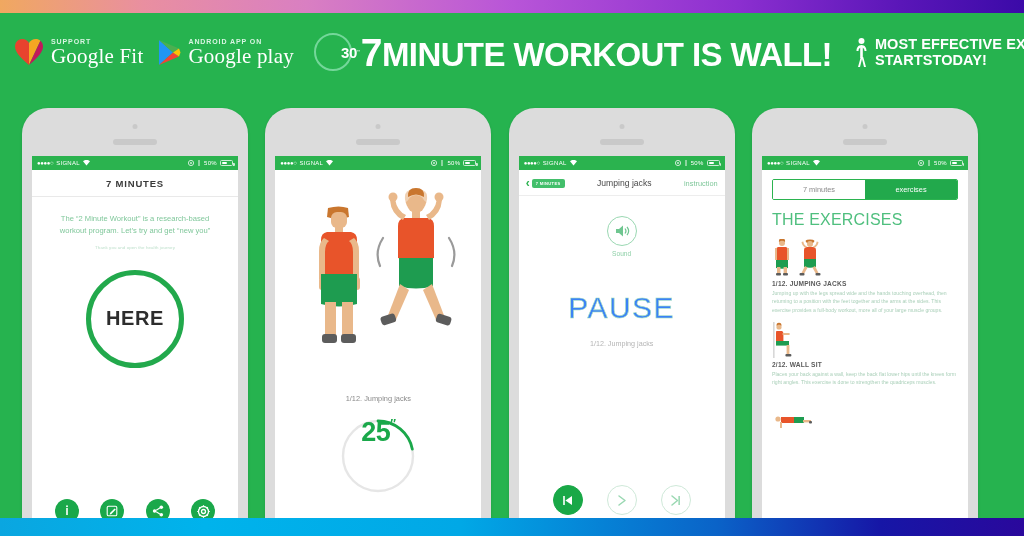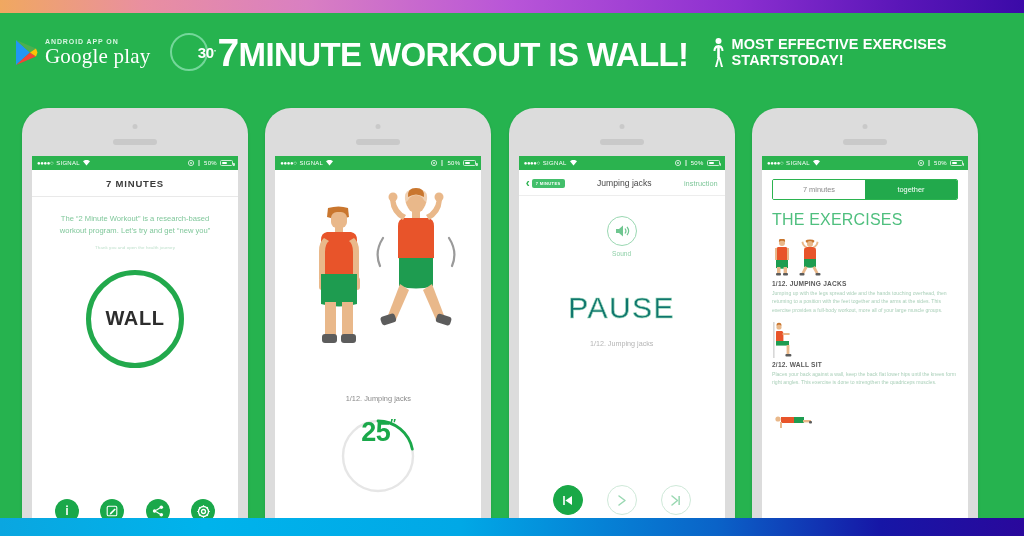--- a/index.html
+++ b/index.html
@@ -186,21 +186,21 @@
   .p3-title { font-size: 8.6px; color: #4a4a4a; }
   .p3-link { font-size: 7.4px; color: #7fc79a; }
   .sound-wrap { display:flex; flex-direction:column; align-items:center; margin-top: 20px; gap: 4px; }
   .sound-circle {
     width: 30px; height: 30px; border-radius: 50%;
     border: 1.5px solid #9ad8b2; display:flex; align-items:center; justify-content:center;
   }
   .sound-lbl { font-size: 6.6px; color: #8fd0a8; }
   .pause-txt {
     text-align:center; margin-top: 34px;
-    font-size: 30px; color: #0f766e; letter-spacing: 1.5px; font-weight: 400;
+    font-size: 30px; color: #3b82f6; letter-spacing: 1.5px; font-weight: 400;
     -webkit-text-stroke: .6px #a6e0c0;
   }
   .p3-caption { text-align:center; font-size: 7.2px; color:#b5b5b5; margin-top: 14px; }
   .p3-ctrls {
     position:absolute; bottom: 14px; left:0; width:100%;
     display:flex; justify-content:space-around; padding: 0 22px;
   }
   .p3-ctrl { display:flex; flex-direction:column; align-items:center; gap: 3px; }
   .p3-ctrl .circ {
     width: 30px; height: 30px; border-radius: 50%;
@@ -232,20 +232,31 @@
 <body>
 
 <div id="stage">
 
   <div class="strip-top"></div>
 
   <div class="header">
 
     <div class="badge-group">
 
+      <div class="badge">
+        <svg class="heart-icon" viewBox="0 0 30 28">
+          <path d="M15 27 C5 19 1 13 1 8.5 C1 4 4.3 1 8.2 1 C11 1 13.4 2.5 15 5 Z" fill="#e8432e"></path>
+          <path d="M15 5 C16.6 2.5 19 1 21.8 1 C23.6 1 25.2 1.6 26.4 2.7 L15 27 Z" fill="#f5a623"></path>
+          <path d="M26.4 2.7 C28 4.1 29 6.1 29 8.5 C29 13 25 19 15 27 Z" fill="#c2185b"></path>
+        </svg>
+        <div class="badge-text">
+          <span class="badge-sup">SUPPORT</span>
+          <span class="badge-main">Google Fit</span>
+        </div>
+      </div>
 
       <div class="badge">
         <svg class="play-icon" viewBox="0 0 24 27">
           <path d="M2 1 L16 13.5 L2 26 Z" fill="#2196f3"></path>
           <path d="M2 1 L16 13.5 L22 9.5 Z" fill="#4caf50"></path>
           <path d="M2 26 L16 13.5 L22 17.5 Z" fill="#f44336"></path>
           <path d="M16 13.5 L22 9.5 L23.5 13.5 L22 17.5 Z" fill="#ffc107"></path>
         </svg>
         <div class="badge-text">
           <span class="badge-sup">ANDROID APP ON</span>
@@ -306,21 +317,21 @@
               </span>
           </div>
         </div>
 
         <div class="p1-title">7 MINUTES</div>
         <div class="p1-body">The “2 Minute Workout” is a research-based workout program. Let’s try and get “new you”</div>
         <div class="p1-sub">Thank you and open the health journey</div>
 
         <div class="start-wrap">
           <div class="start-circle">
-            <span>WALL</span>
+            <span>HERE</span>
           </div>
         </div>
 
         <div class="p1-tabs">
           <div class="p1-tab">
             <div class="circ">
               <svg width="14" height="14" viewBox="0 0 14 14">
                   <rect x="6.2" y="4" width="1.6" height="7" fill="#fff"></rect>
                   <circle cx="7" cy="2.2" r=".95" fill="#fff"></circle>
                 </svg>
@@ -552,21 +563,21 @@
               </svg>
             <span>50%</span>
             <span class="battery">
                 <span class="fill"></span>
               </span>
           </div>
         </div>
 
         <div class="seg">
           <div class="off">7 minutes</div>
-          <div class="on">together</div>
+          <div class="on">exercises</div>
         </div>
 
         <div class="p4-h">THE EXERCISES</div>
 
         <div class="ex-item">
           <div class="ex-figs">
             <svg width="20" height="38" viewBox="0 0 20 38">
               <circle cx="10" cy="4" r="3" fill="#e9b88a"></circle>
                 <path d="M7 3 q3 -2.5 6 0 q.6 -3.6 -3 -3.6 q-3.6 0 -3 3.6 Z" fill="#c9762e"></path>
               <path d="M6 8 h8 q2 .4 2 3 v10 q-6 1.6 -12 0 V11 q0 -2.6 2 -3 Z" fill="#e8542a"></path>

